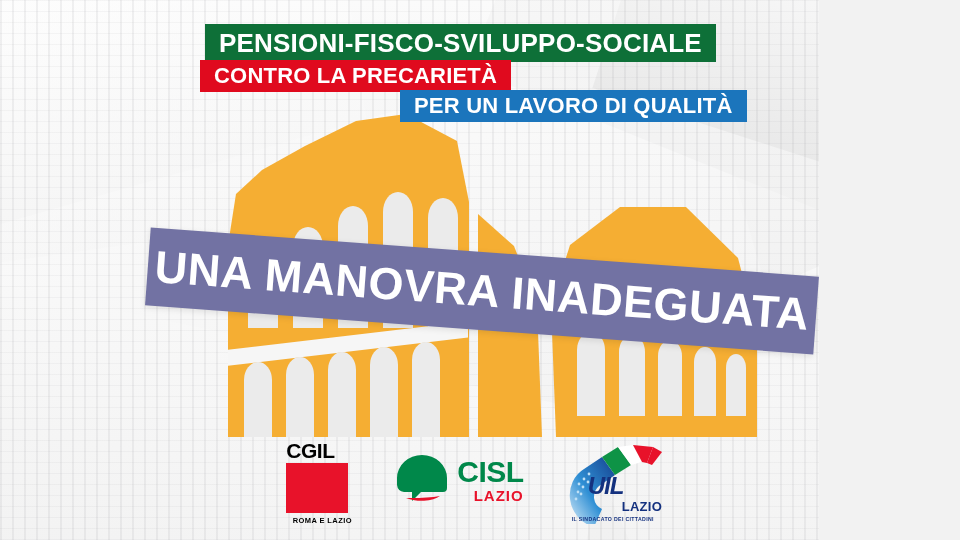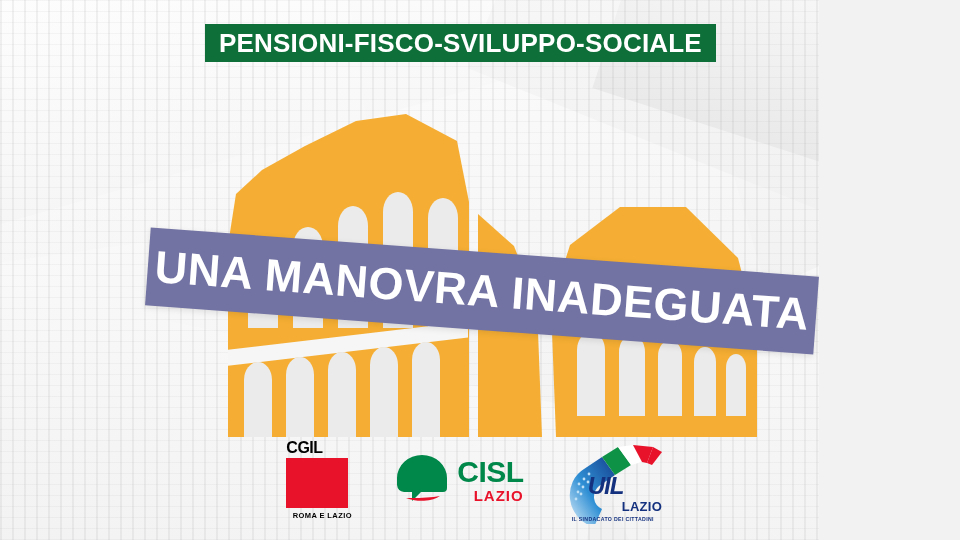--- a/index.html
+++ b/index.html
@@ -126,21 +126,21 @@
     left:0; top:440px;
     width:960px; height:92px;
     display:flex; align-items:flex-start; justify-content:center;
     gap:36px;
   }
   .logo { position:relative; }
 
   
   #logo-cgil { width:78px; text-align:center; }
   #cgil-word {
-    font-size:16px; font-weight:bold; color:#000000;
+    font-size:21px; font-weight:bold; color:#000000;
     letter-spacing:-0.5px; line-height:1; text-align:left;
     margin-left:6px;
   }
   #cgil-square {
     width:62px; height:50px; background:#e8122a; margin:2px 0 0 6px;
   }
   #cgil-sub {
     font-size:7.5px; font-weight:bold; color:#000000;
     letter-spacing:.4px; margin-top:3px; margin-left:6px; text-align:center;
   }
@@ -237,21 +237,27 @@
       </g>
     </g>
 
     <path d="M228,437 L757,437 L757,444 L228,444 Z" fill="#f5ae33" opacity="0"></path>
   </svg>
 
   <div class="bar" id="bar-green">
     <span>PENSIONI-FISCO-SVILUPPO-SOCIALE</span>
   </div>
 
-
+  <div class="bar" id="bar-red">
+    <span>CONTRO LA PRECARIETÀ</span>
+  </div>
+
+  <div class="bar" id="bar-blue">
+    <span>PER UN LAVORO DI QUALITÀ</span>
+  </div>
 
   <div id="slogan-banner">
     <span id="slogan-text">UNA MANOVRA INADEGUATA</span>
   </div>
 
   <div id="logo-row">
 
     <div class="logo" id="logo-cgil">
       <div id="cgil-word">CGIL</div>
       <div id="cgil-square"></div>

